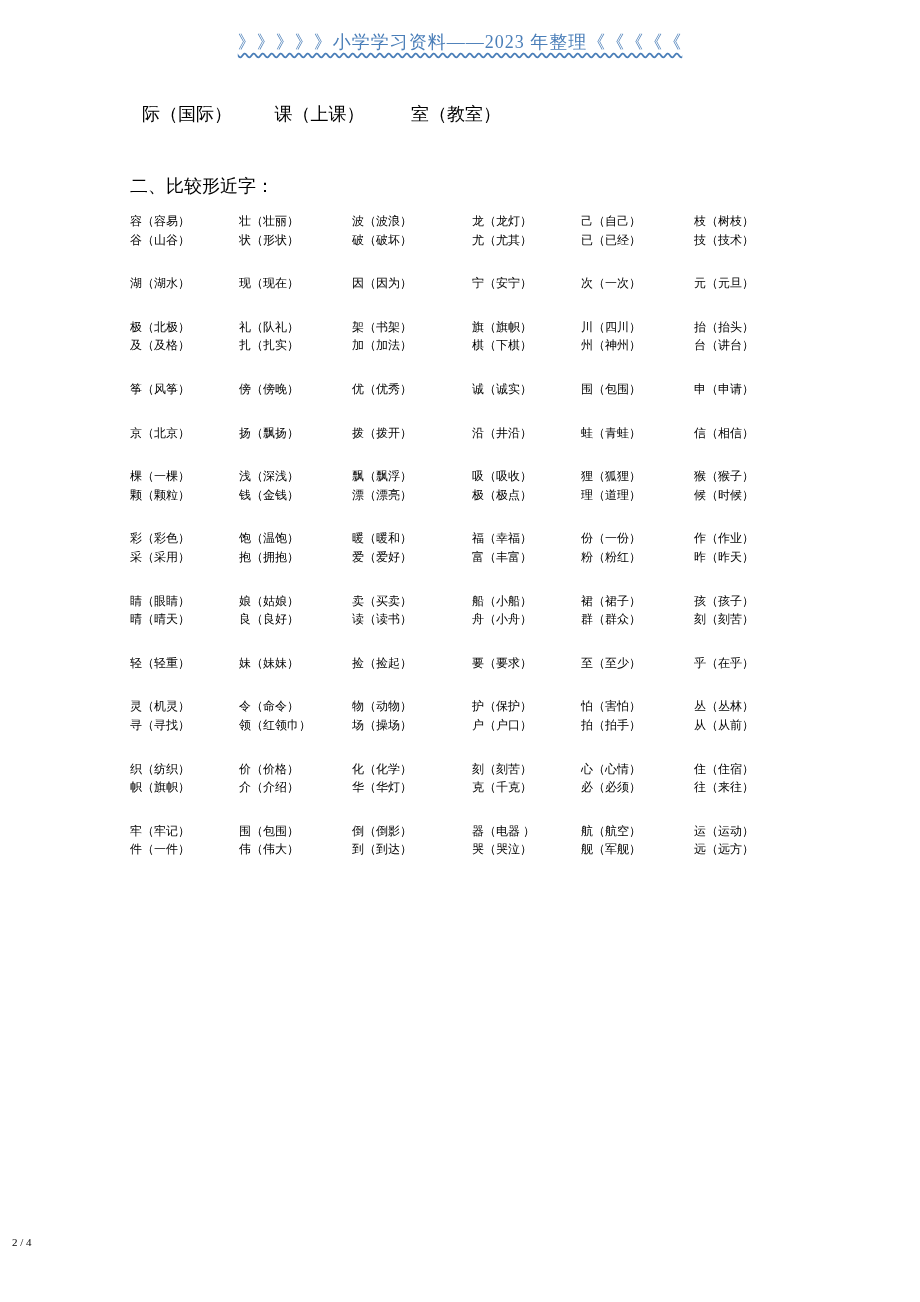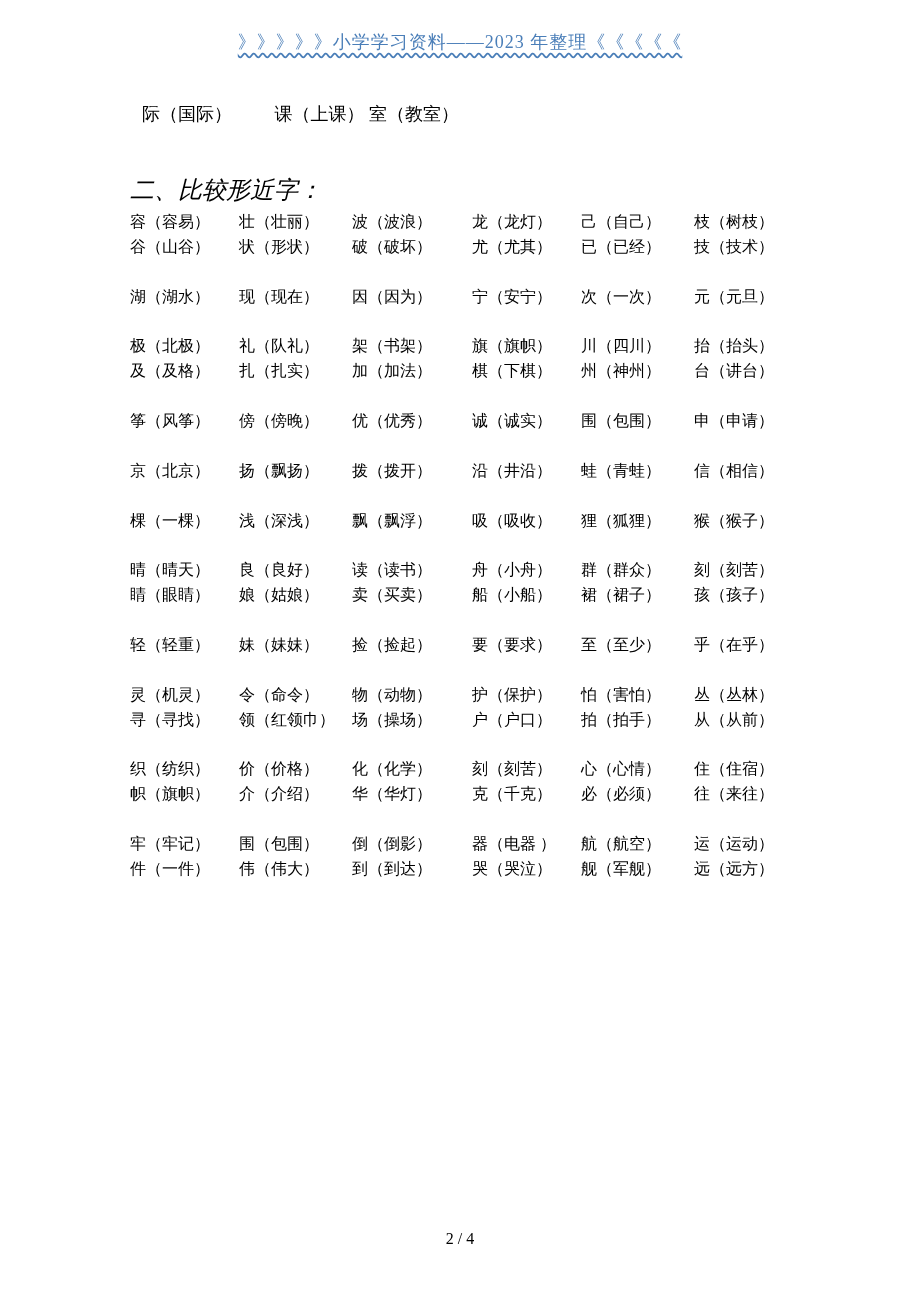--- a/index.html
+++ b/index.html
@@ -1,39 +1,39 @@
 <!DOCTYPE html>
 <html><head>
 <meta charset="utf-8">
 <style>
 * { margin: 0; padding: 0; box-sizing: border-box; }
 body { font-family: "SimSun", "宋体", serif; background: #fff; color: #000; }
 .page { width: 920px; height: 1302px; padding: 30px 130px 0; position: relative; }
 .header { text-align: center; color: #4a7eb8; font-size: 18px; text-decoration: underline; text-decoration-style: wavy; text-decoration-color: #4a7eb8; text-underline-offset: 4px; margin-bottom: 48px; letter-spacing: 1px; }
 .line1 { font-size: 18px; margin-bottom: 48px; margin-left: 12px; }
-.section-title { font-size: 24px; margin-bottom: 4px; font-style: italic; }
-.row { font-size: 16px; line-height: 1.55; white-space: nowrap; }
+.section-title { font-size: 18px; margin-bottom: 14px; }
+.row { font-size: 12px; line-height: 1.55; white-space: nowrap; }
 .cell { display: inline-block; letter-spacing: 0; }
 .c1 { width: 109px; }
 .c2 { width: 113px; }
 .c3 { width: 120px; }
 .c4 { width: 109px; }
 .c5 { width: 113px; }
 .c6 { width: 0; }
 .group { margin-bottom: 25px; }
-.footer { position: absolute; bottom: 54px; left: 0; right: 0; text-align: center; font-size: 16px; }
+.footer { position: absolute; bottom: 54px; left: 12px; right: 0; text-align: left; font-size: 11px; }
 </style>
 </head>
 <body>
 
 <div class="page">
   <div class="header">》》》》》小学学习资料——2023 年整理《《《《《</div>
   <div class="line1">
     <span style="margin-right:38px;">际（国际）</span>
-    <span style="">课（上课）</span>
+    <span style="margin-right:42px;">课（上课）</span>
     <span>室（教室）</span>
   </div>
   <div class="section-title">二、比较形近字：</div>
   <div id="groups">
       <div class="group">
         <div class="row"><span class="cell c1">容（容易）</span><span class="cell c2">壮（壮丽）</span><span class="cell c3">波（波浪）</span><span class="cell c4">龙（龙灯）</span><span class="cell c5">己（自己）</span><span class="cell c6">枝（树枝）</span></div>
         <div class="row"><span class="cell c1">谷（山谷）</span><span class="cell c2">状（形状）</span><span class="cell c3">破（破坏）</span><span class="cell c4">尤（尤其）</span><span class="cell c5">已（已经）</span><span class="cell c6">技（技术）</span></div>
       </div>
       <div class="group">
         <div class="row"><span class="cell c1">湖（湖水）</span><span class="cell c2">现（现在）</span><span class="cell c3">因（因为）</span><span class="cell c4">宁（安宁）</span><span class="cell c5">次（一次）</span><span class="cell c6">元（元旦）</span></div>
@@ -43,24 +43,29 @@
         <div class="row"><span class="cell c1">及（及格）</span><span class="cell c2">扎（扎实）</span><span class="cell c3">加（加法）</span><span class="cell c4">棋（下棋）</span><span class="cell c5">州（神州）</span><span class="cell c6">台（讲台）</span></div>
       </div>
       <div class="group">
         <div class="row"><span class="cell c1">筝（风筝）</span><span class="cell c2">傍（傍晚）</span><span class="cell c3">优（优秀）</span><span class="cell c4">诚（诚实）</span><span class="cell c5">围（包围）</span><span class="cell c6">申（申请）</span></div>
       </div>
       <div class="group">
         <div class="row"><span class="cell c1">京（北京）</span><span class="cell c2">扬（飘扬）</span><span class="cell c3">拨（拨开）</span><span class="cell c4">沿（井沿）</span><span class="cell c5">蛙（青蛙）</span><span class="cell c6">信（相信）</span></div>
       </div>
       <div class="group">
         <div class="row"><span class="cell c1">棵（一棵）</span><span class="cell c2">浅（深浅）</span><span class="cell c3">飘（飘浮）</span><span class="cell c4">吸（吸收）</span><span class="cell c5">狸（狐狸）</span><span class="cell c6">猴（猴子）</span></div>
+        <div class="row"><span class="cell c1">颗（颗粒）</span><span class="cell c2">钱（金钱）</span><span class="cell c3">漂（漂亮）</span><span class="cell c4">极（极点）</span><span class="cell c5">理（道理）</span><span class="cell c6">候（时候）</span></div>
       </div>
       <div class="group">
+        <div class="row"><span class="cell c1">彩（彩色）</span><span class="cell c2">饱（温饱）</span><span class="cell c3">暖（暖和）</span><span class="cell c4">福（幸福）</span><span class="cell c5">份（一份）</span><span class="cell c6">作（作业）</span></div>
+        <div class="row"><span class="cell c1">采（采用）</span><span class="cell c2">抱（拥抱）</span><span class="cell c3">爱（爱好）</span><span class="cell c4">富（丰富）</span><span class="cell c5">粉（粉红）</span><span class="cell c6">昨（昨天）</span></div>
+      </div>
+      <div class="group">
+        <div class="row"><span class="cell c1">睛（眼睛）</span><span class="cell c2">娘（姑娘）</span><span class="cell c3">卖（买卖）</span><span class="cell c4">船（小船）</span><span class="cell c5">裙（裙子）</span><span class="cell c6">孩（孩子）</span></div>
         <div class="row"><span class="cell c1">晴（晴天）</span><span class="cell c2">良（良好）</span><span class="cell c3">读（读书）</span><span class="cell c4">舟（小舟）</span><span class="cell c5">群（群众）</span><span class="cell c6">刻（刻苦）</span></div>
-        <div class="row"><span class="cell c1">睛（眼睛）</span><span class="cell c2">娘（姑娘）</span><span class="cell c3">卖（买卖）</span><span class="cell c4">船（小船）</span><span class="cell c5">裙（裙子）</span><span class="cell c6">孩（孩子）</span></div>
       </div>
       <div class="group">
         <div class="row"><span class="cell c1">轻（轻重）</span><span class="cell c2">妹（妹妹）</span><span class="cell c3">捡（捡起）</span><span class="cell c4">要（要求）</span><span class="cell c5">至（至少）</span><span class="cell c6">乎（在乎）</span></div>
       </div>
       <div class="group">
         <div class="row"><span class="cell c1">灵（机灵）</span><span class="cell c2">令（命令）</span><span class="cell c3">物（动物）</span><span class="cell c4">护（保护）</span><span class="cell c5">怕（害怕）</span><span class="cell c6">丛（丛林）</span></div>
         <div class="row"><span class="cell c1">寻（寻找）</span><span class="cell c2">领（红领巾）</span><span class="cell c3">场（操场）</span><span class="cell c4">户（户口）</span><span class="cell c5">拍（拍手）</span><span class="cell c6">从（从前）</span></div>
       </div>
       <div class="group">
         <div class="row"><span class="cell c1">织（纺织）</span><span class="cell c2">价（价格）</span><span class="cell c3">化（化学）</span><span class="cell c4">刻（刻苦）</span><span class="cell c5">心（心情）</span><span class="cell c6">住（住宿）</span></div>

